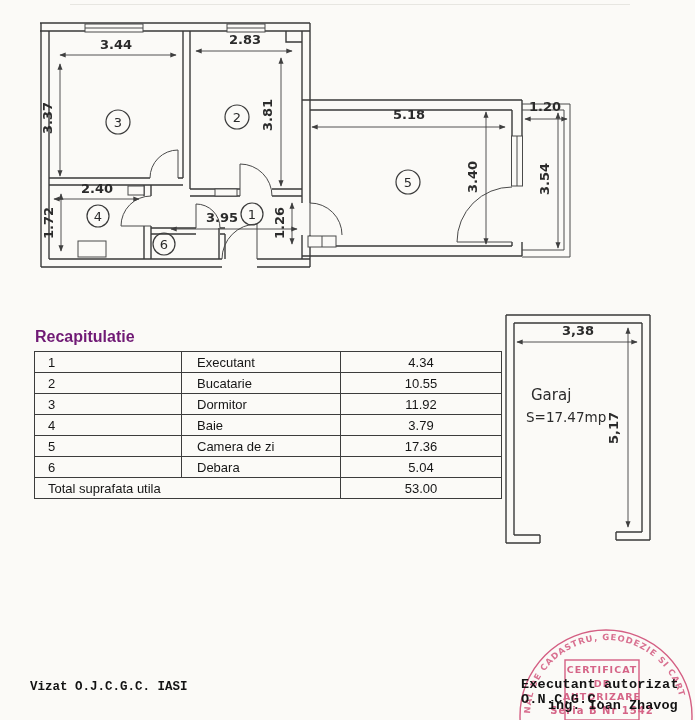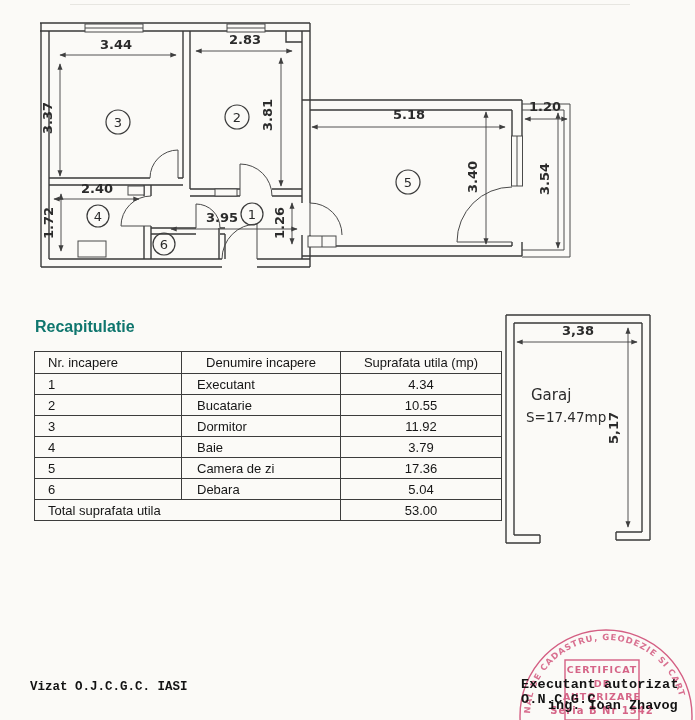--- a/index.html
+++ b/index.html
@@ -17,21 +17,21 @@
   .dimtext{font:bold 13px "DejaVu Sans",sans-serif;fill:#2b2b2b;text-anchor:middle;}
   .roomcircle{fill:none;stroke:#3a3a3a;stroke-width:1.2;}
   .roomnum{font:13px "DejaVu Sans",sans-serif;fill:#2b2b2b;text-anchor:middle;}
   .garagetext{font:15px "DejaVu Sans",sans-serif;fill:#2b2b2b;}
   .stamp{opacity:.88;}
   .stamp-line{fill:none;stroke:#cf4a74;stroke-width:1.4;}
   .stamp-arc-text{font:bold 8.5px "DejaVu Sans",sans-serif;fill:#d45d82;letter-spacing:1px;}
   .stamp-box-text{font:bold 9.5px "DejaVu Sans",sans-serif;fill:#d05078;text-anchor:middle;letter-spacing:1px;}
 
   .overlay{position:absolute;z-index:2;}
-  #recap-title{left:35px;top:318px;font:bold 16px "Liberation Sans",sans-serif;color:#0f766e;}
+  #recap-title{left:35px;top:328px;font:bold 16px "Liberation Sans",sans-serif;color:#701a75;}
   #recap-table{left:34px;top:351px;}
   #recap-table table{border-collapse:collapse;font:13px "Liberation Sans",sans-serif;color:#161616;}
   #recap-table td,#recap-table th{border:1.2px solid #3c3c3c;height:20px;padding:0;font-weight:400;}
   #recap-table th{height:21px;}
   .col-nr{width:133px;text-align:left;padding-left:13px!important;}
   .col-name{width:143px;text-align:left;padding-left:15px!important;}
   .col-area{width:160px;text-align:center;}
   th.col-name{text-align:center;padding-left:0!important;}
   th.col-nr{text-align:left;}
   .serifbold{font-family:Liberation Mono, monospace;font-weight:bold;color:#131313;}
@@ -168,25 +168,20 @@
     <text class="stamp-box-text" x="602" y="700">AUTORIZARE</text>
     <text class="stamp-box-text" x="602" y="714" style="font-size:10px">Seria B Nr 1542</text>
   </g>
 </svg>
 
 <div id="recap-title" class="overlay">Recapitulatie</div>
 
 <div id="recap-table" class="overlay">
   <table>
     <tbody>
-        <tr>
-      <th class="col-nr">Nr. incapere</th>
-      <th class="col-name">Denumire incapere</th>
-      <th class="col-area">Suprafata utila (mp)</th>
-    </tr>
     <tr>
       <td class="col-nr">1</td>
       <td class="col-name">Executant</td>
       <td class="col-area">4.34</td>
     </tr>
     <tr>
       <td class="col-nr">2</td>
       <td class="col-name">Bucatarie</td>
       <td class="col-area">10.55</td>
     </tr>

